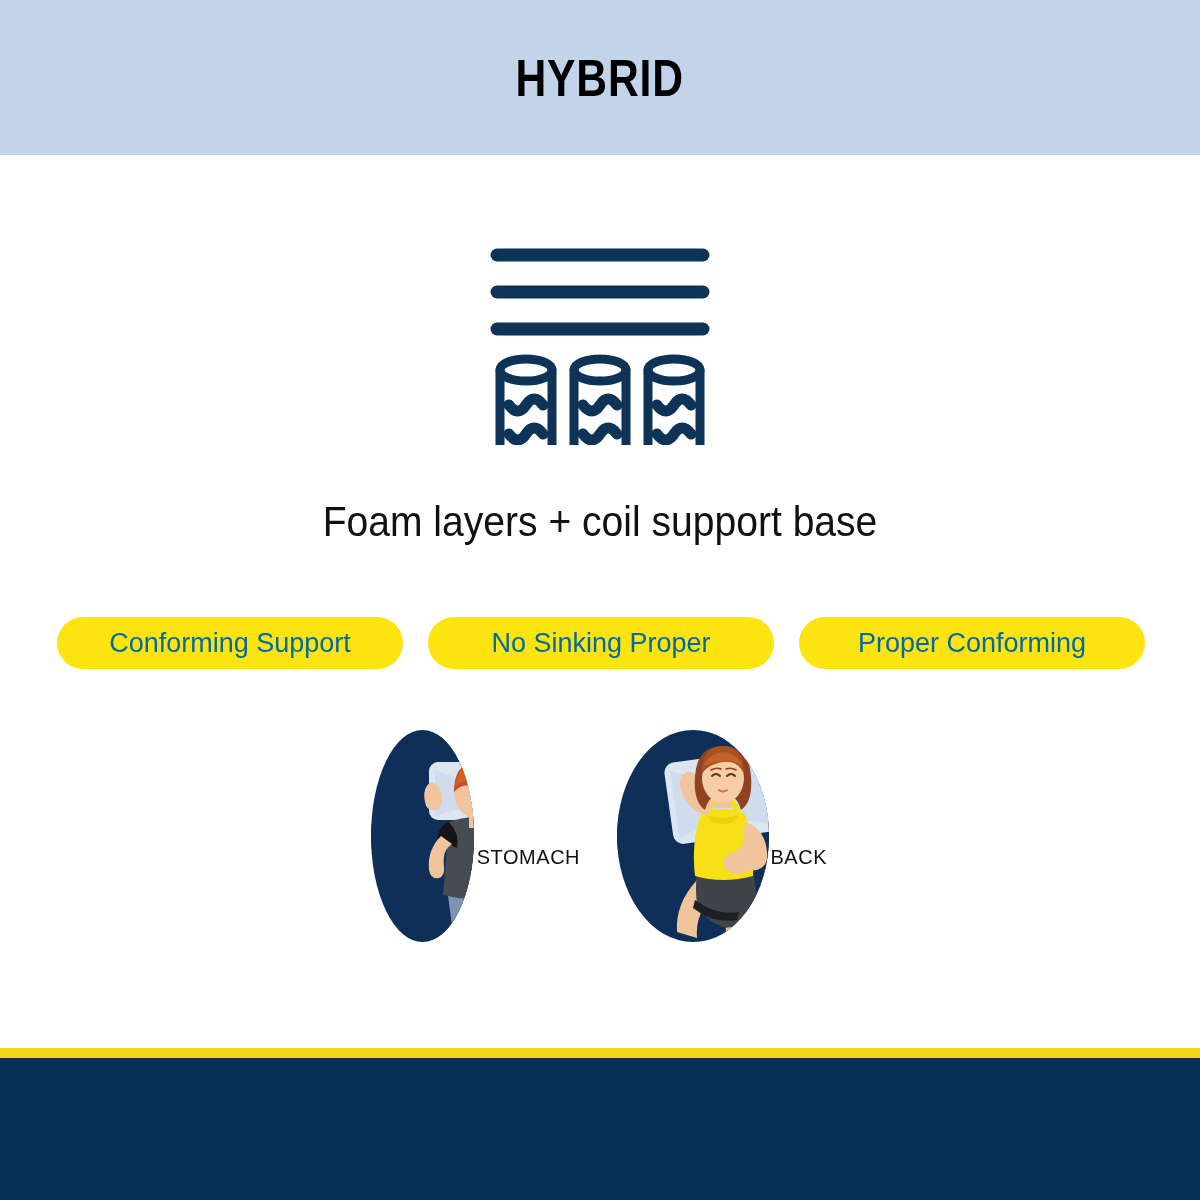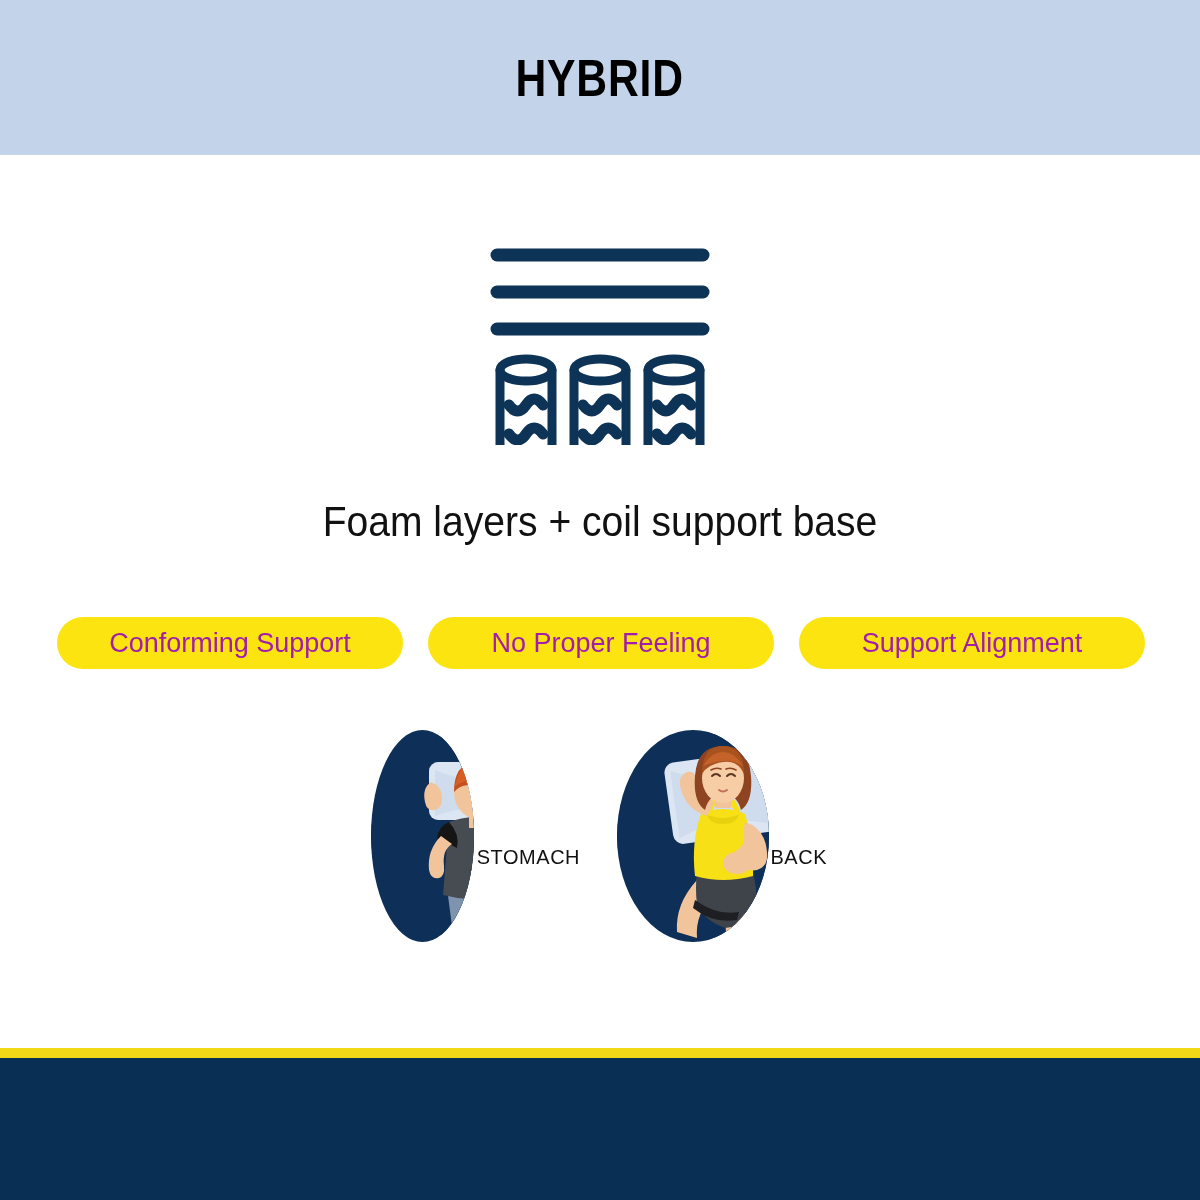--- a/index.html
+++ b/index.html
@@ -40,21 +40,21 @@
 
   
   .pills {
     position:absolute; left:57px; top:617px; width:1088px; height:52px;
     display:flex; justify-content:space-between; align-items:center;
   }
   .pill {
     flex:1 1 0; height:52px; margin-right:25px;
     background:#fbe40f; border-radius:26px;
     display:flex; align-items:center; justify-content:center;
-    color:#a21caf; font-size:27px; font-weight:400;
+    color:#0369a1; font-size:27px; font-weight:400;
     transform:scaleX(1); white-space:nowrap;
   }
   .pill:last-child { margin-right:0; }
 
   
   .positions {
     position:absolute; left:0; top:730px; width:1200px;
     display:flex; justify-content:center; gap:34px;
   }
   .pos-item { width:212px; display:flex; flex-direction:row; align-items:center; }
@@ -115,24 +115,24 @@
     </svg>
   </div>
 
   <div class="tagline">Foam layers + coil support base</div>
 
   <div class="pills">
     <div class="pill">
       <span>Conforming Support</span>
     </div>
     <div class="pill">
-      <span>No Proper Feeling</span>
+      <span>No Sinking Proper</span>
     </div>
     <div class="pill">
-      <span>Support Alignment</span>
+      <span>Proper Conforming</span>
     </div>
   </div>
 
   <div class="positions">
 
     <div class="pos-item">
       <div class="pos-circle">
         <svg width="212" height="212" viewBox="0 0 212 212">
           <circle cx="106" cy="106" r="106" fill="#0d2f58"></circle>
 

